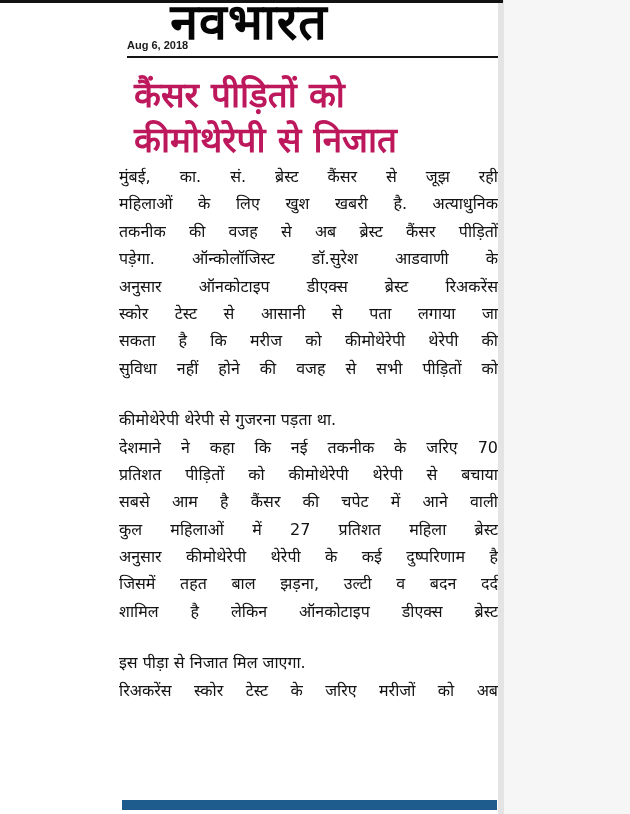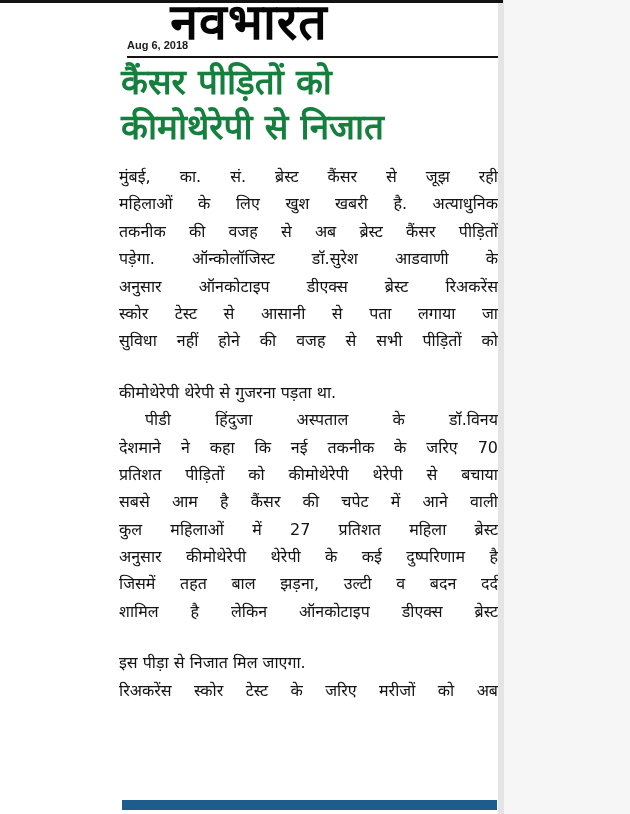--- a/index.html
+++ b/index.html
@@ -67,25 +67,25 @@
   .masthead-rule {
     position: absolute;
     left: 127px; top: 56px;
     width: 371px; height: 2px;
     background: #141414;
   }
   .headline {
     position: absolute;
     left: 119px; top: 58px;
     width: 380px;
-    margin: 2px;
+    margin: 15px;
     font-size: 35px;
     line-height: 45px;
     font-weight: bold;
-    color: #15803d;
+    color: #be185d;
   }
   .headline span { display: block; white-space: nowrap; }
   .article-body {
     position: absolute;
     left: 119px; top: 163px;
     width: 379px;
     font-size: 16px;
     color: #131313;
   }
   .article-body .line {
@@ -125,23 +125,23 @@
       <span>कीमोथेरेपी से निजात</span>
     </h2>
 
     <div class="article-body">
       <div class="line">मुंबई, का. सं. ब्रेस्ट कैंसर से जूझ रही</div>
       <div class="line">महिलाओं के लिए खुश खबरी है. अत्याधुनिक</div>
       <div class="line">तकनीक की वजह से अब ब्रेस्ट कैंसर पीड़ितों</div>
       <div class="line">पड़ेगा. ऑन्कोलॉजिस्ट डॉ.सुरेश आडवाणी के</div>
       <div class="line">अनुसार ऑनकोटाइप डीएक्स ब्रेस्ट रिअकरेंस</div>
       <div class="line">स्कोर टेस्ट से आसानी से पता लगाया जा</div>
+      <div class="line">सकता है कि मरीज को कीमोथेरेपी थेरेपी की</div>
       <div class="line">सुविधा नहीं होने की वजह से सभी पीड़ितों को</div>
       <div class="line para-end">कीमोथेरेपी थेरेपी से गुजरना पड़ता था.</div>
-      <div class="line indent">पीडी हिंदुजा अस्पताल के डॉ.विनय</div>
       <div class="line">देशमाने ने कहा कि नई तकनीक के जरिए 70</div>
       <div class="line">प्रतिशत पीड़ितों को कीमोथेरेपी थेरेपी से बचाया</div>
       <div class="line">सबसे आम है कैंसर की चपेट में आने वाली</div>
       <div class="line">कुल महिलाओं में 27 प्रतिशत महिला ब्रेस्ट</div>
       <div class="line">अनुसार कीमोथेरेपी थेरेपी के कई दुष्परिणाम है</div>
       <div class="line">जिसमें तहत बाल झड़ना, उल्टी व बदन दर्द</div>
       <div class="line">शामिल है लेकिन ऑनकोटाइप डीएक्स ब्रेस्ट</div>
       <div class="line para-end">इस पीड़ा से निजात मिल जाएगा.</div>
       <div class="line">रिअकरेंस स्कोर टेस्ट के जरिए मरीजों को अब</div>
     </div>

